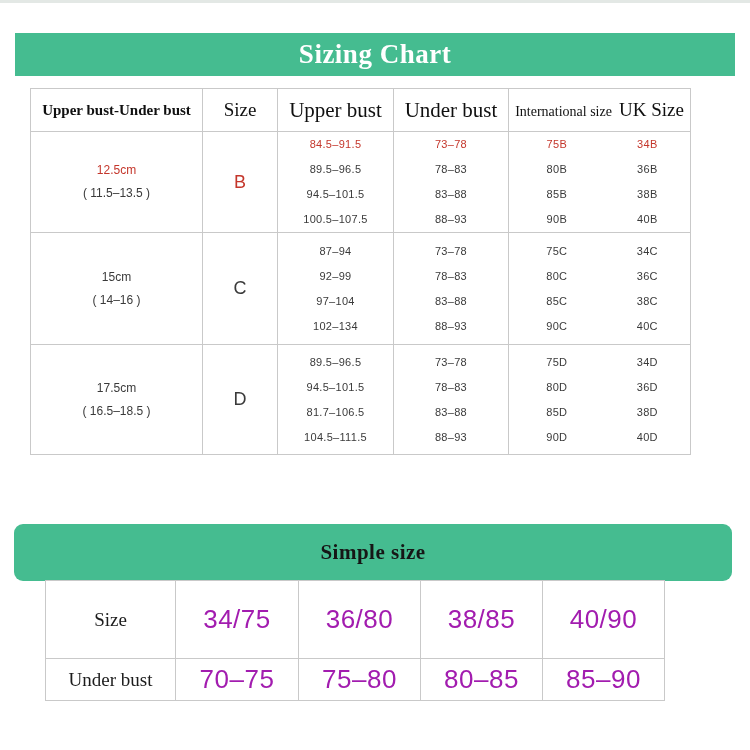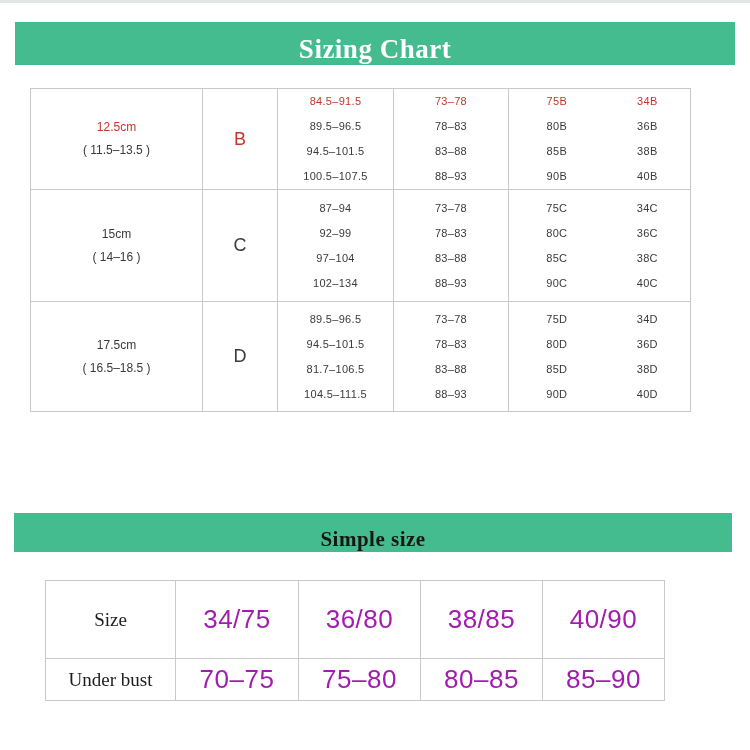--- a/index.html
+++ b/index.html
@@ -10,33 +10,35 @@
     position: relative;
     overflow: hidden;
   }
   .top-line {
     position: absolute; top: 0; left: 0;
     width: 750px; height: 3px;
     background: var(--top-line, #e3e8e5);
   }
   .banner {
     position: absolute;
-    display: flex; align-items: flex-end; justify-content: center;
+    display: flex; align-items: center; justify-content: center;
     font-family: "Liberation Serif", serif;
     background: var(--accent-green, #45bc90);
+    margin-top: 11px;
   }
   .banner-sizing {
     left: 15px; top: 22px; width: 720px; height: 43px;
     color: #ffffff; font-size: 27px; font-weight: bold;
     letter-spacing: 0.5px;
   }
   .banner-simple {
-    left: 14px; top: 513px; width: 718px; height: 39px;
+    left: 14px; top: 513px; width: 718px; height: 57px;
     color: #161616; font-size: 21px; font-weight: 600;
     letter-spacing: 0.5px;
+    border-radius: 9px;
   }
   table {
     border-collapse: collapse;
     table-layout: fixed;
     position: absolute;
     background: #ffffff;
   }
   td, th {
     border: 1px solid var(--border-gray, #c9c9c9);
     text-align: center;
@@ -89,20 +91,29 @@
 
 <table id="sizing-table">
   <colgroup>
     <col style="width:172px">
       <col style="width:75px">
       <col style="width:116px">
       <col style="width:115px">
       <col style="width:182px">
   </colgroup>
   <tbody>
+      <tr class="header-row">
+    <th class="th-serif th-diff">Upper bust-Under bust</th>
+    <th class="th-serif th-size">Size</th>
+    <th class="th-serif th-bust">Upper bust</th>
+    <th class="th-serif th-bust">Under bust</th>
+    <th class="nowrap">
+      <span class="th-serif th-intl">International size</span><span class="th-serif th-uk">UK Size</span>
+    </th>
+  </tr>
 
   <tr class="group-b">
     <td>
       <div class="diff-line red">12.5cm</div>
       <div class="diff-line">( 11.5–13.5 )</div>
     </td>
     <td class="size-letter red">B</td>
     <td>
       <div class="val red">84.5–91.5</div>
       <div class="val">89.5–96.5</div>

